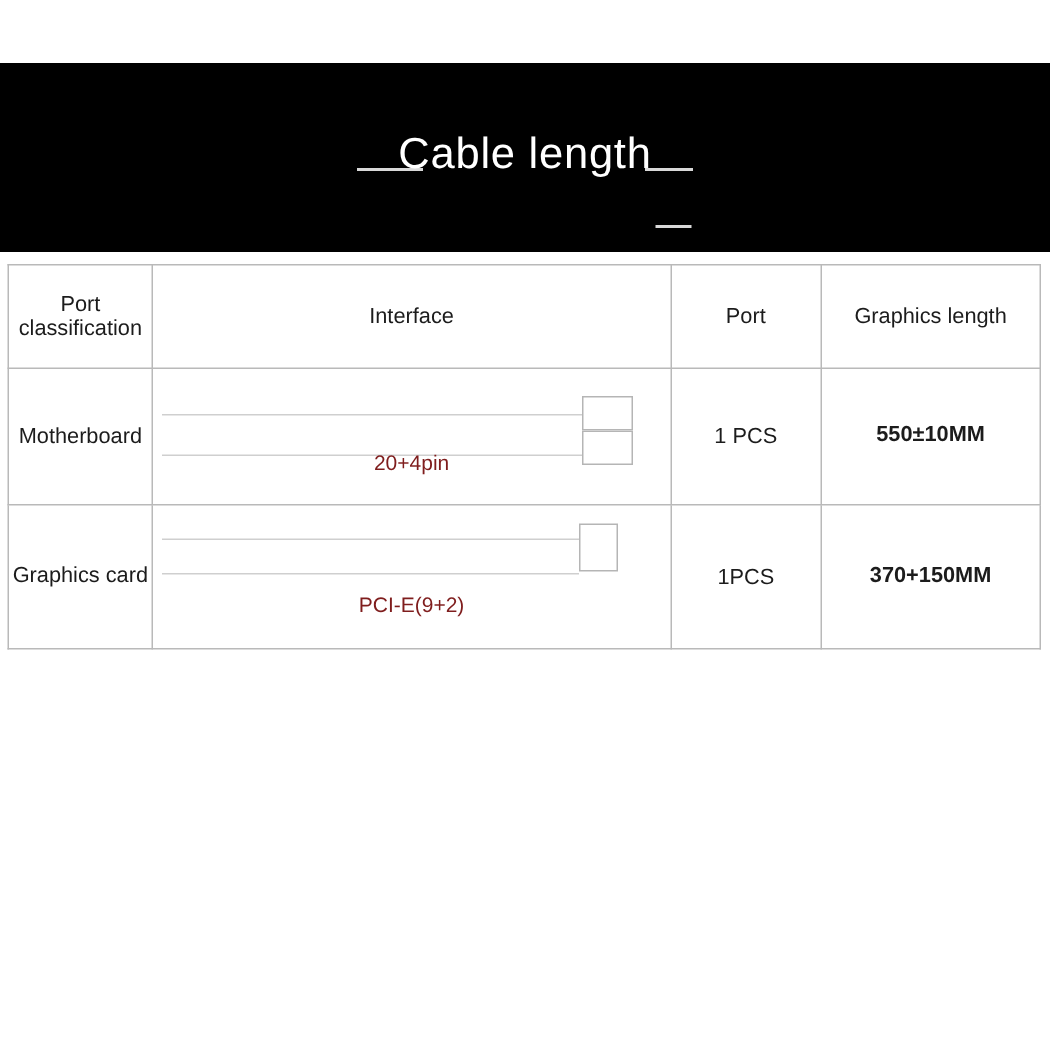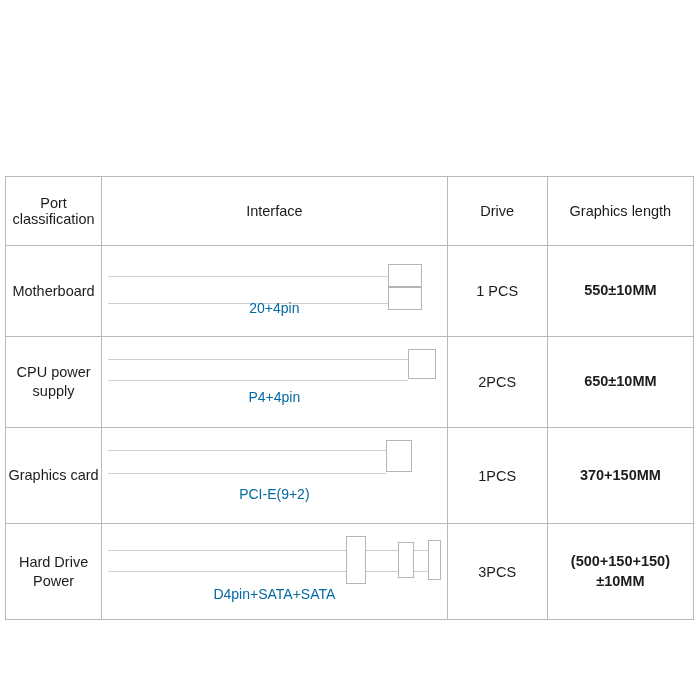--- a/index.html
+++ b/index.html
@@ -95,21 +95,21 @@
     width: 100%;
     height: 100%;
     box-sizing: border-box;
   }
   .iface-caption {
     position: absolute;
     left: 0;
     width: 100%;
     text-align: center;
     font-size: 14px;
-    color: #0369a1;
+    color: #7f1d1d;
   }
   .cable {
     position: absolute;
     background: #ffffff;
     border-top: 1px solid #cfcfcf;
     border-bottom: 1px solid #cfcfcf;
   }
   .conn {
     position: absolute;
     background: #ffffff;
@@ -134,86 +134,66 @@
   .hdd-cable { left: 6px; top: 26px; width: 322px; height: 20px; }
   .hdd-c1 { left: 244px; top: 12px; width: 20px; height: 48px; }
   .hdd-c2 { left: 296px; top: 18px; width: 16px; height: 36px; }
   .hdd-c3 { left: 326px; top: 16px; width: 13px; height: 40px; }
 </style>
 </head>
 <body>
 
 <div class="page">
 
+  <div class="banner">
+    <div class="dash d1"></div>
+    <div class="dash d2"></div>
+    <div class="dash d3"></div>
+    <div class="banner-title">Cable length</div>
+  </div>
 
   <table class="tbl">
     <colgroup>
       <col class="c-port">
         <col class="c-iface">
         <col class="c-usage">
         <col class="c-len">
     </colgroup>
     <tbody>
       <tr class="hdr">
         <td>Port classification</td>
         <td>Interface</td>
-        <td>Drive</td>
+        <td>Port</td>
         <td>Graphics length</td>
       </tr>
 
       <tr class="row">
         <td class="port-label">Motherboard</td>
         <td>
           <div class="iface">
             <div class="cable mb-cable"></div>
             <div class="conn mb-conn-a"></div>
             <div class="conn mb-conn-b"></div>
             <div class="iface-caption" style="top:54px;">20+4pin</div>
           </div>
         </td>
         <td class="usage-cell">1 PCS</td>
         <td class="len-cell">550±10MM</td>
       </tr>
 
-      <tr class="row">
-        <td class="port-label">CPU power supply</td>
-        <td>
-          <div class="iface">
-            <div class="cable cpu-cable"></div>
-            <div class="conn cpu-conn"></div>
-            <div class="iface-caption" style="top:52px;">P4+4pin</div>
-          </div>
-        </td>
-        <td class="usage-cell">2PCS</td>
-        <td class="len-cell">650±10MM</td>
-      </tr>
 
       <tr class="row-tall">
         <td class="port-label">Graphics card</td>
         <td>
           <div class="iface">
             <div class="cable pci-cable"></div>
             <div class="conn pci-conn"></div>
             <div class="iface-caption" style="top:58px;">PCI-E(9+2)</div>
           </div>
         </td>
         <td class="usage-cell">1PCS</td>
         <td class="len-cell">370+150MM</td>
       </tr>
 
-      <tr class="row-tall">
-        <td class="port-label">Hard Drive Power</td>
-        <td>
-          <div class="iface">
-            <div class="cable hdd-cable"></div>
-            <div class="conn hdd-c1"></div>
-            <div class="conn hdd-c2"></div>
-            <div class="conn hdd-c3"></div>
-            <div class="iface-caption" style="top:62px;">D4pin+SATA+SATA</div>
-          </div>
-        </td>
-        <td class="usage-cell">3PCS</td>
-        <td class="len-cell">(500+150+150)±10MM</td>
-      </tr>
     </tbody>
   </table>
 
 </div>
 
 </body></html>

